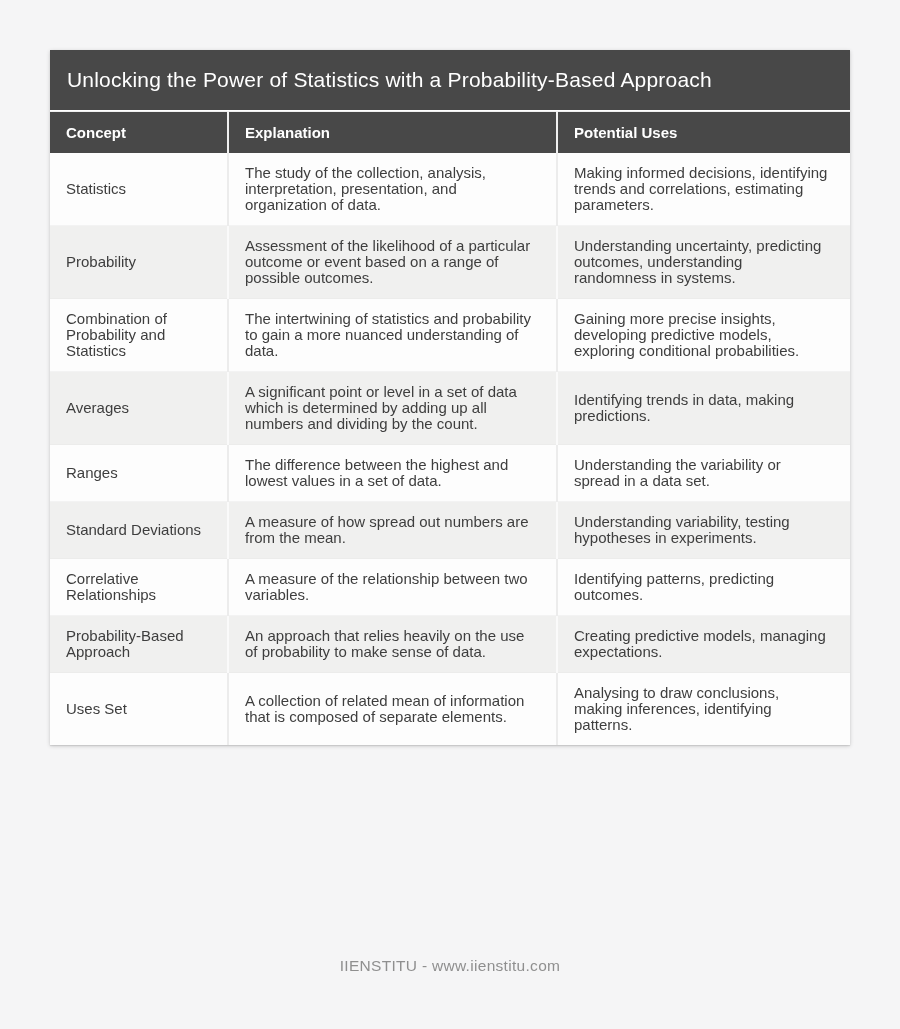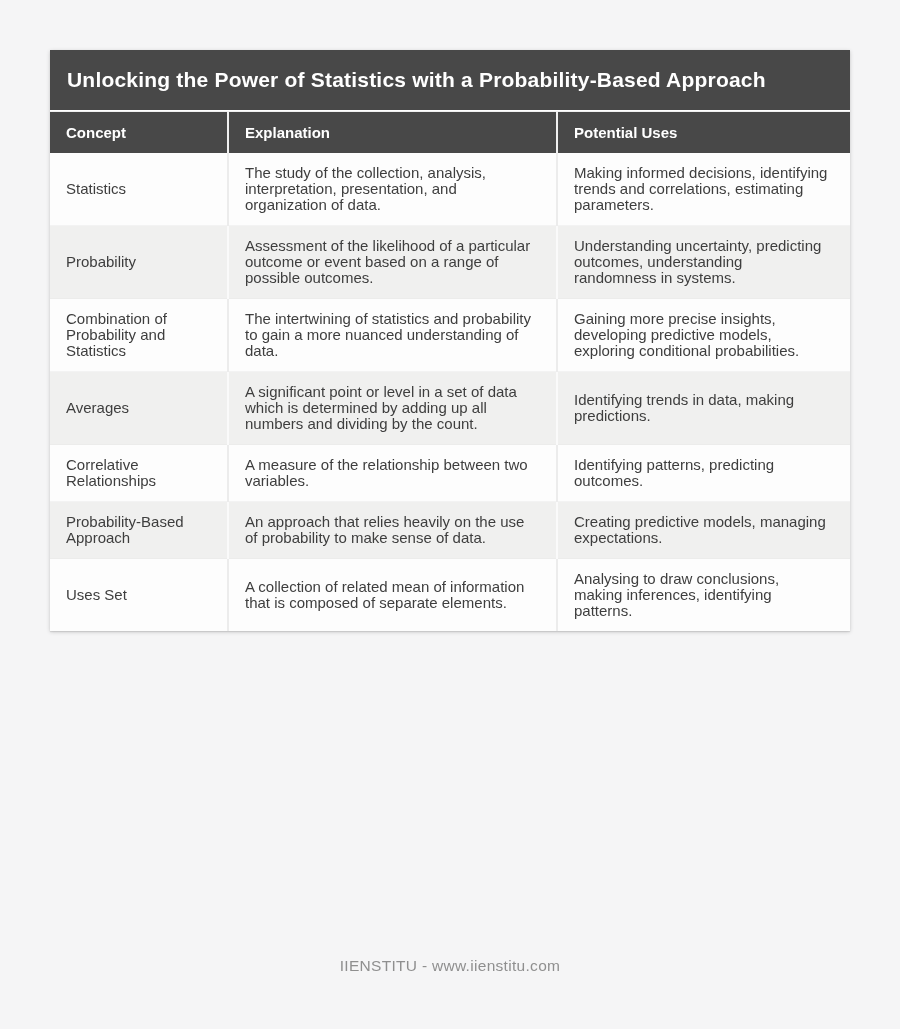--- a/index.html
+++ b/index.html
@@ -23,21 +23,21 @@
     position: absolute;
     left: 50px; top: 50px;
     width: 800px;
     box-shadow: 0 1px 4px rgba(0,0,0,0.18), 0 1px 1px rgba(0,0,0,0.08);
     background: var(--row-bg);
   }
   .card-title {
     background: var(--header-bg);
     color: var(--header-text);
     font-size: 21px;
-    font-weight: bold;
+    font-weight: normal;
     line-height: 32px;
     padding: 14px 70px 14px 17px;
     letter-spacing: 0.2px;
   }
   table {
     width: 100%;
     border-collapse: collapse;
     table-layout: fixed;
   }
   col.c1 { width: 178px; }
@@ -111,20 +111,30 @@
         <td class="col-concept">Combination of Probability and Statistics</td>
         <td class="col-explanation">The intertwining of statistics and probability to gain a more nuanced understanding of data.</td>
         <td class="col-uses">Gaining more precise insights, developing predictive models, exploring conditional probabilities.</td>
       </tr>
       <tr>
         <td class="col-concept">Averages</td>
         <td class="col-explanation">A significant point or level in a set of data which is determined by adding up all numbers and dividing by the count.</td>
         <td class="col-uses">Identifying trends in data, making predictions.</td>
       </tr>
       <tr>
+        <td class="col-concept">Ranges</td>
+        <td class="col-explanation">The difference between the highest and lowest values in a set of data.</td>
+        <td class="col-uses">Understanding the variability or spread in a data set.</td>
+      </tr>
+      <tr>
+        <td class="col-concept">Standard Deviations</td>
+        <td class="col-explanation">A measure of how spread out numbers are from the mean.</td>
+        <td class="col-uses">Understanding variability, testing hypotheses in experiments.</td>
+      </tr>
+      <tr>
         <td class="col-concept">Correlative Relationships</td>
         <td class="col-explanation">A measure of the relationship between two variables.</td>
         <td class="col-uses">Identifying patterns, predicting outcomes.</td>
       </tr>
       <tr>
         <td class="col-concept">Probability-Based Approach</td>
         <td class="col-explanation">An approach that relies heavily on the use of probability to make sense of data.</td>
         <td class="col-uses">Creating predictive models, managing expectations.</td>
       </tr>
       <tr>

